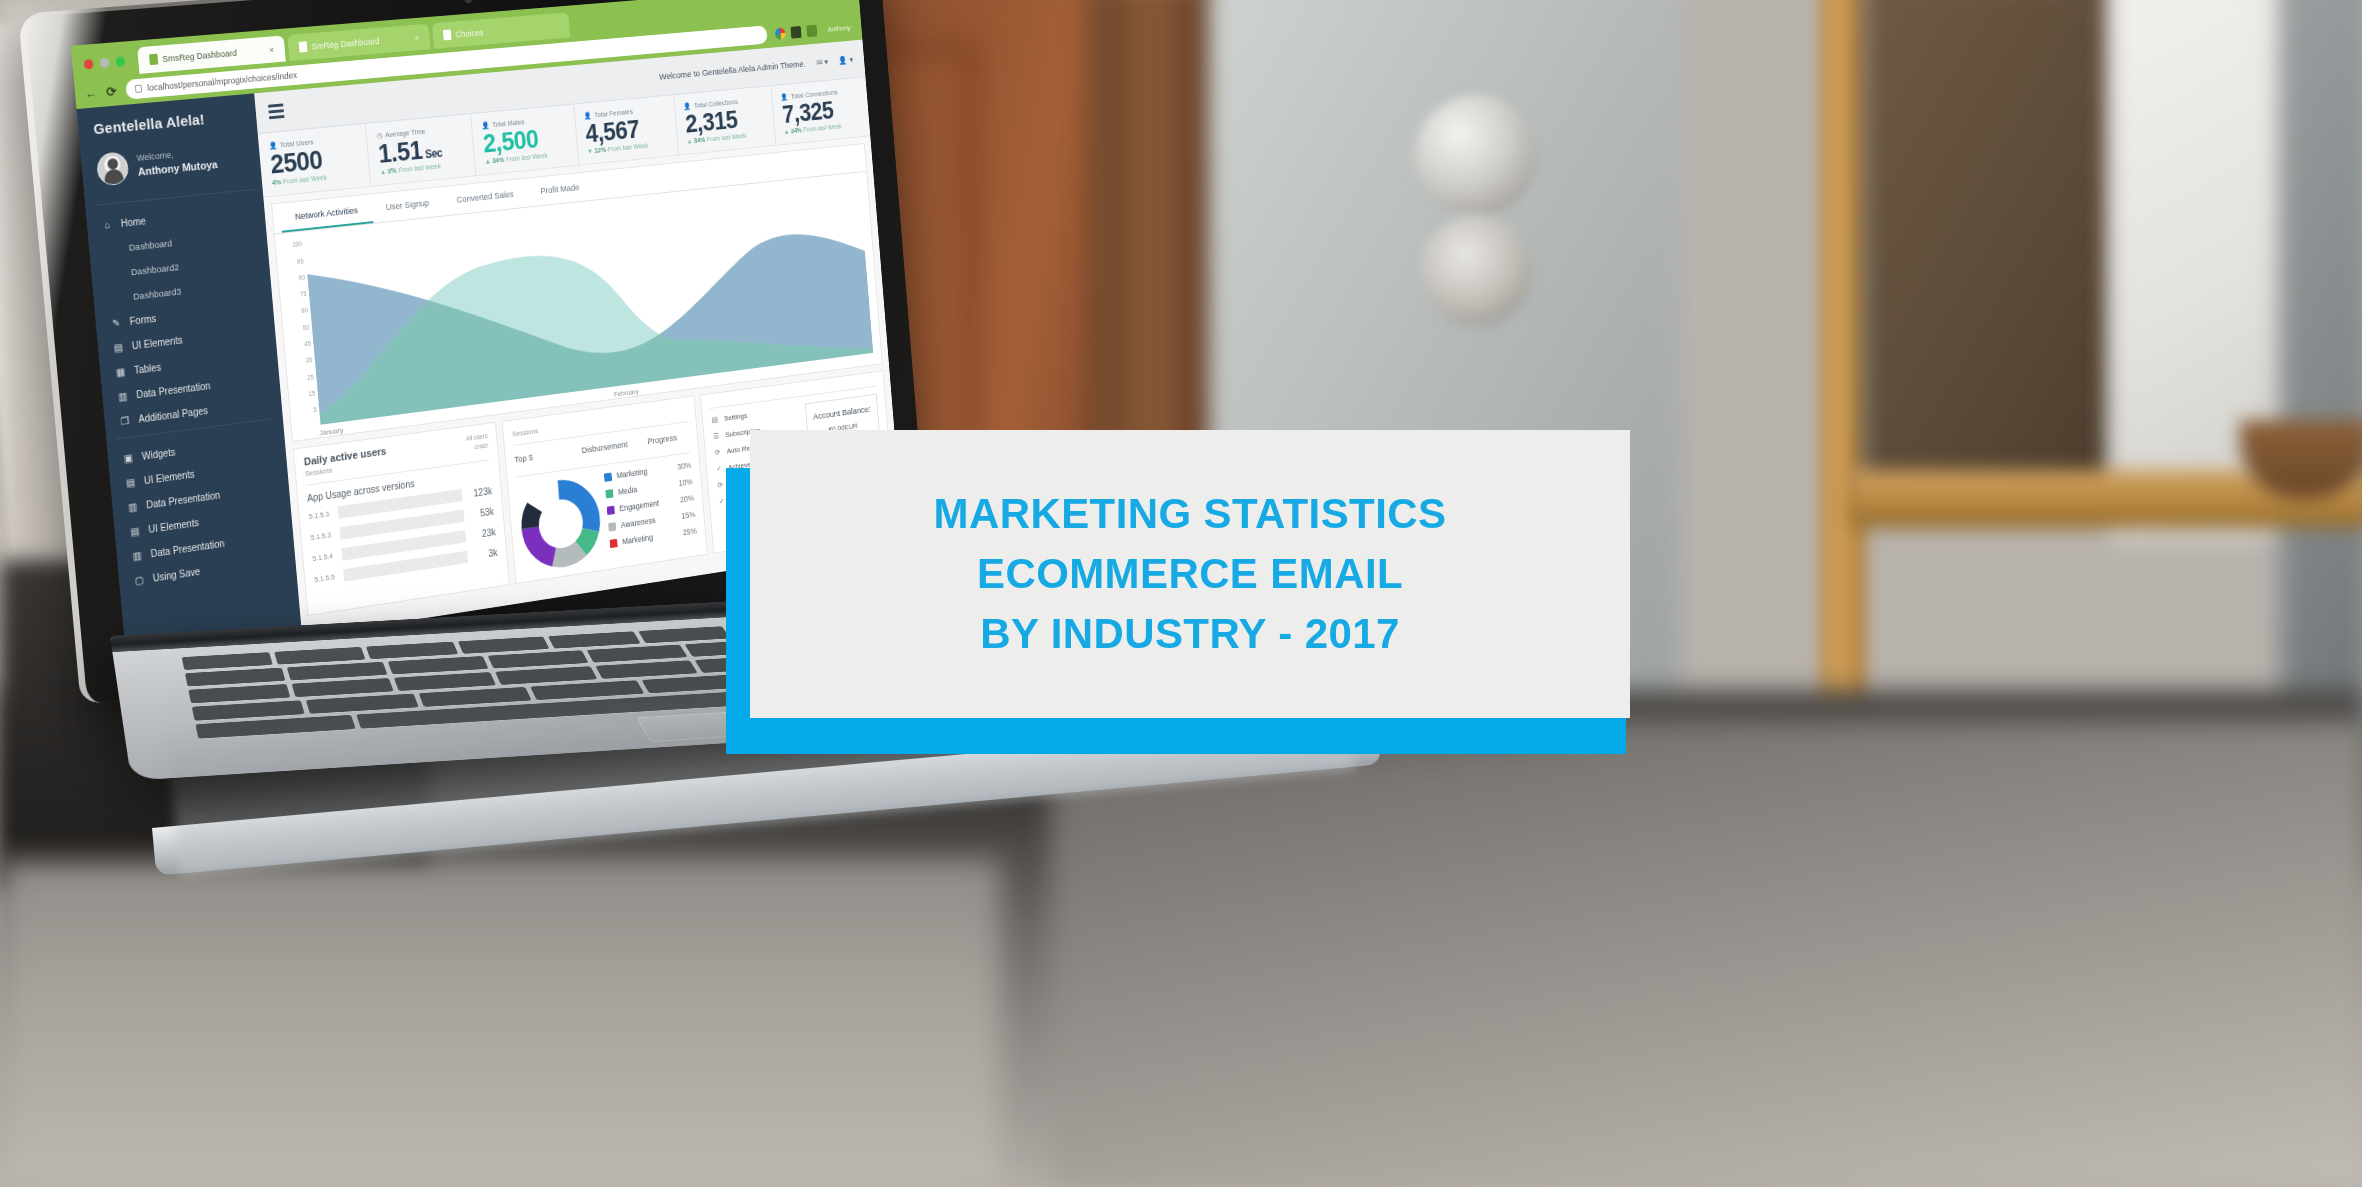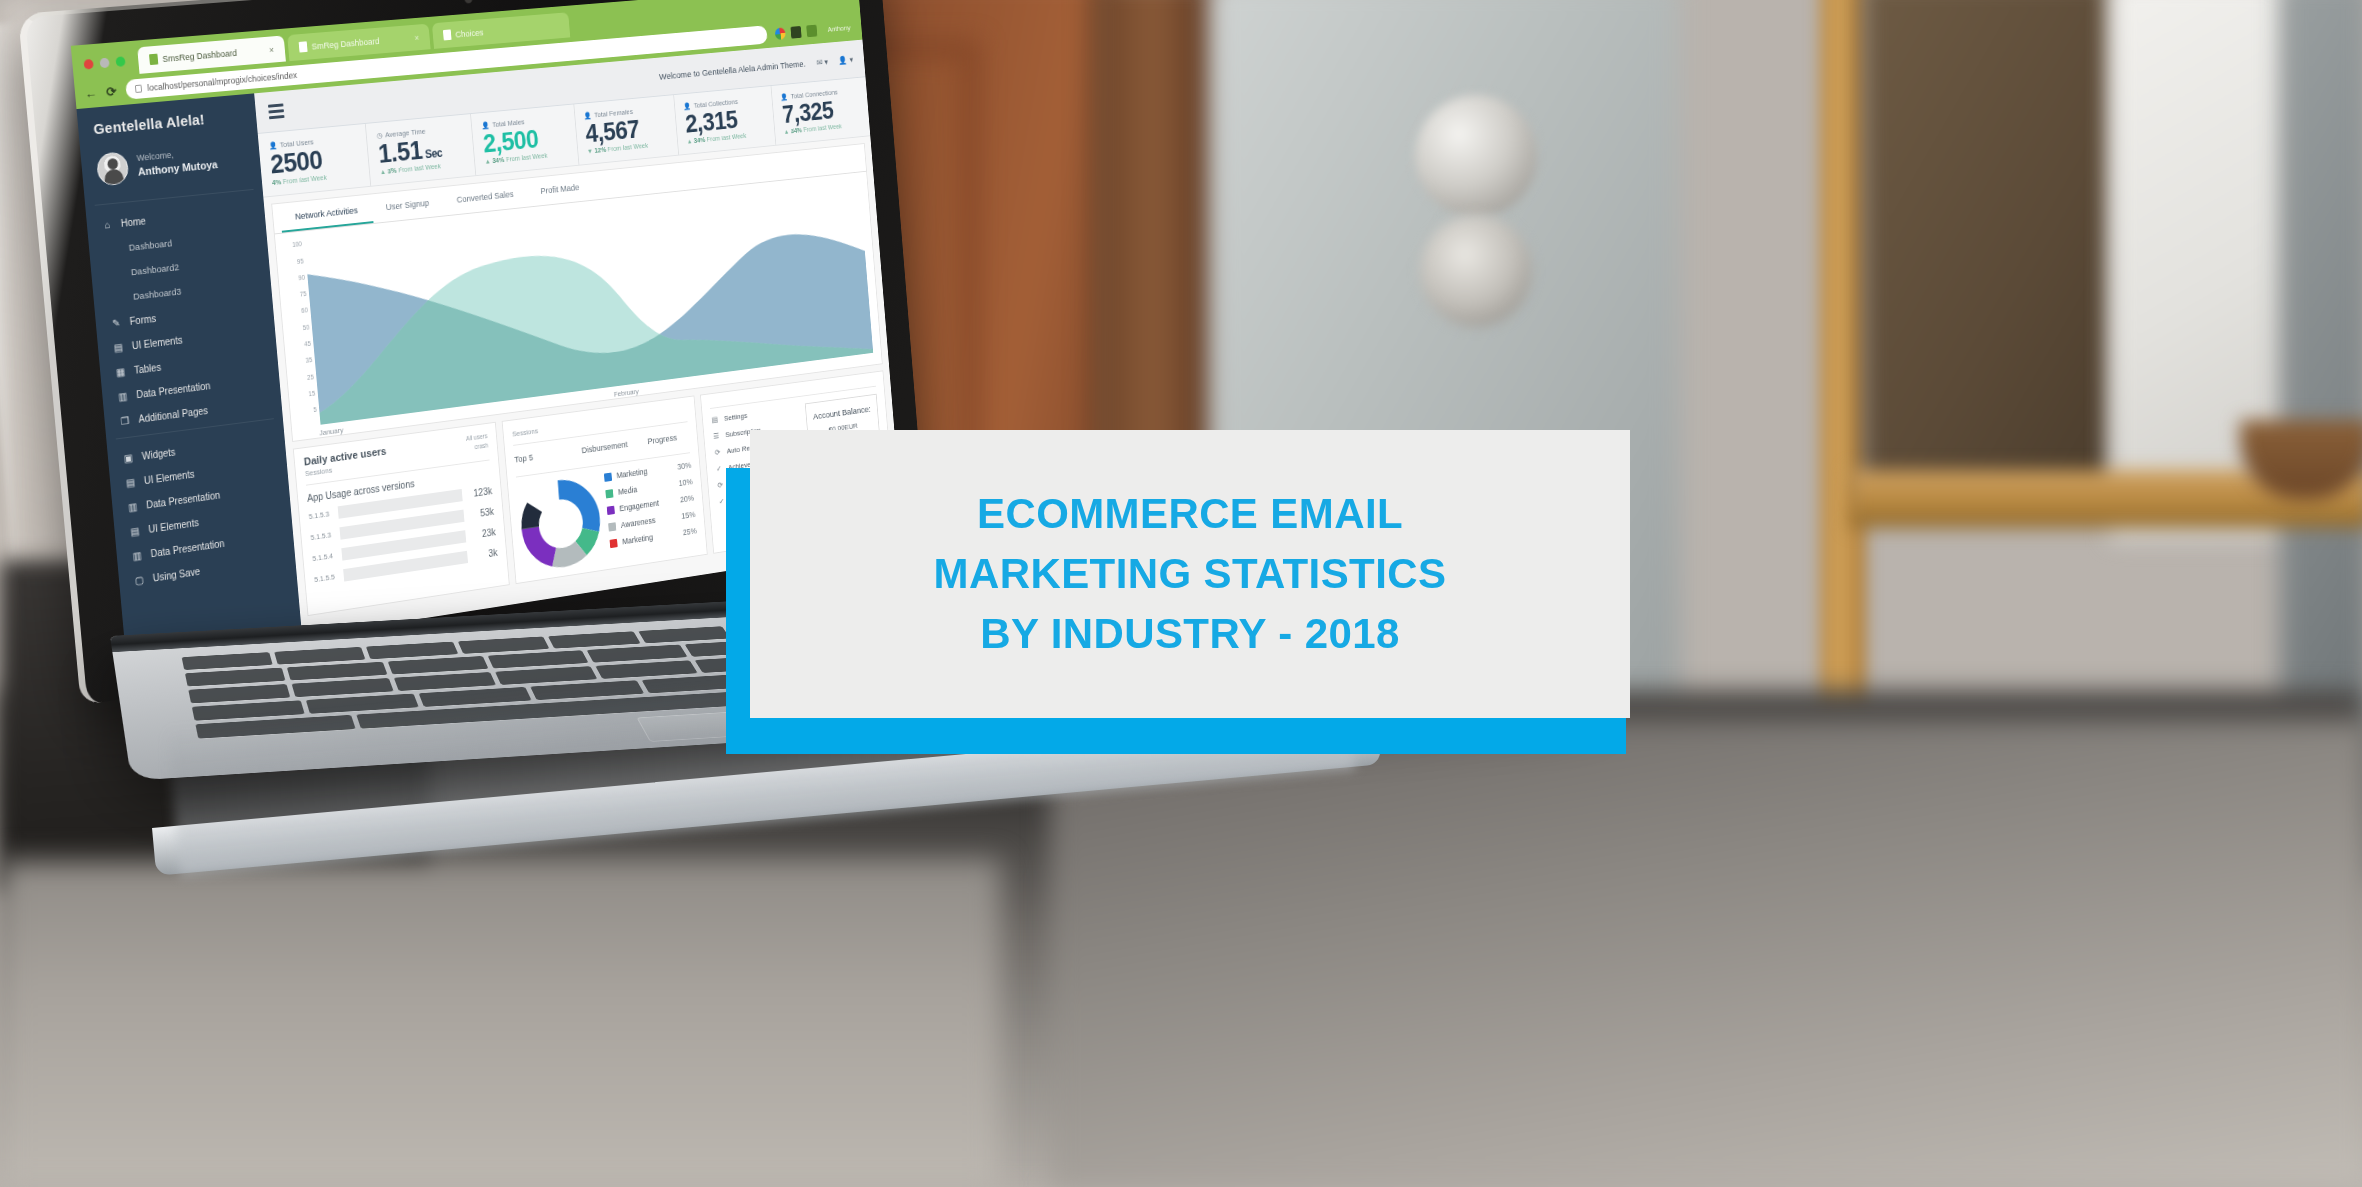--- a/index.html
+++ b/index.html
@@ -806,16 +806,16 @@
       </div>
     </div>
     <div class="trackpad"></div>
   </div>
   <div class="base-front"></div>
   <div class="reflection"></div>
 </div>
 
 <div class="title-accent"></div>
 <div class="title-card">
+  <div class="title-line">MARKETING STATISTICS</div>
   <div class="title-line">ECOMMERCE EMAIL</div>
-  <div class="title-line">MARKETING STATISTICS</div>
-  <div class="title-line">BY INDUSTRY - 2018</div>
+  <div class="title-line">BY INDUSTRY - 2017</div>
 </div>
 
 </body></html>

